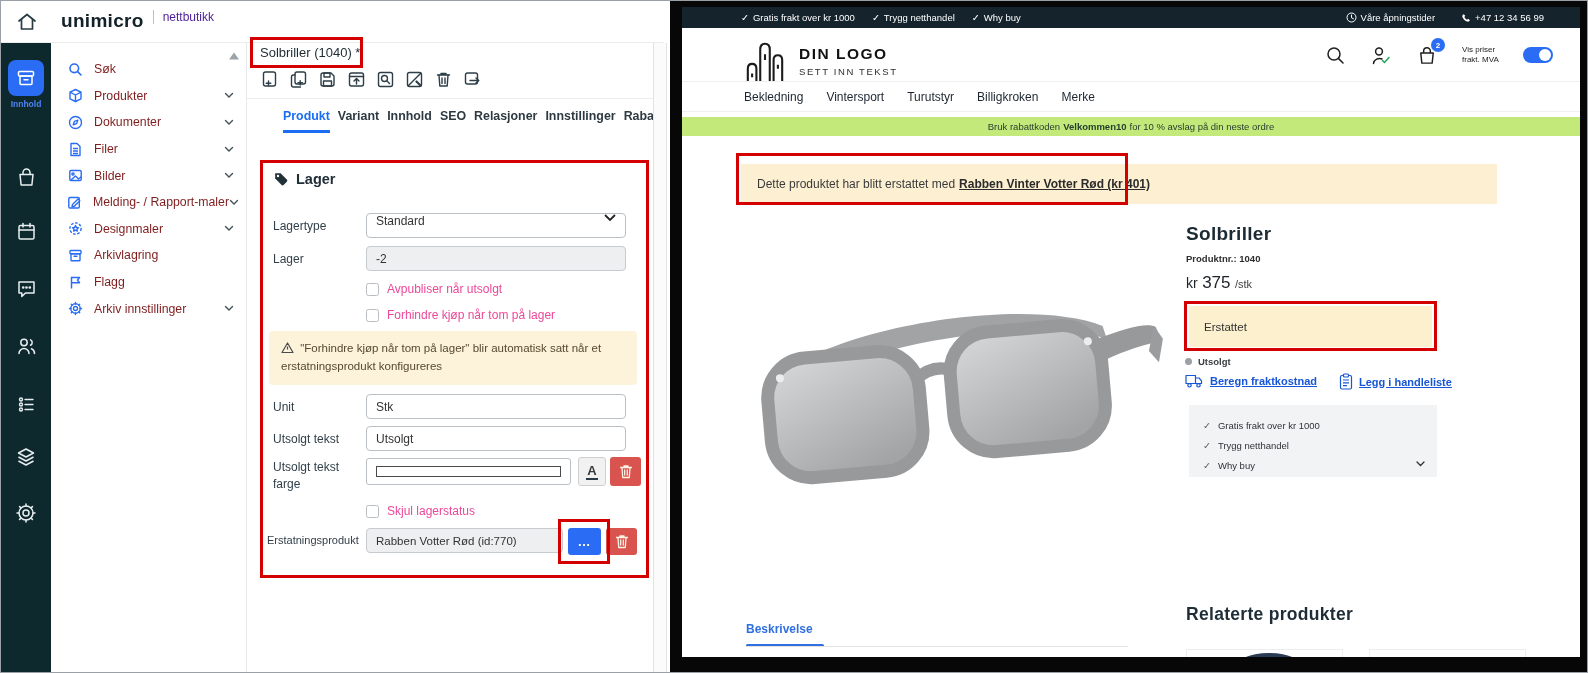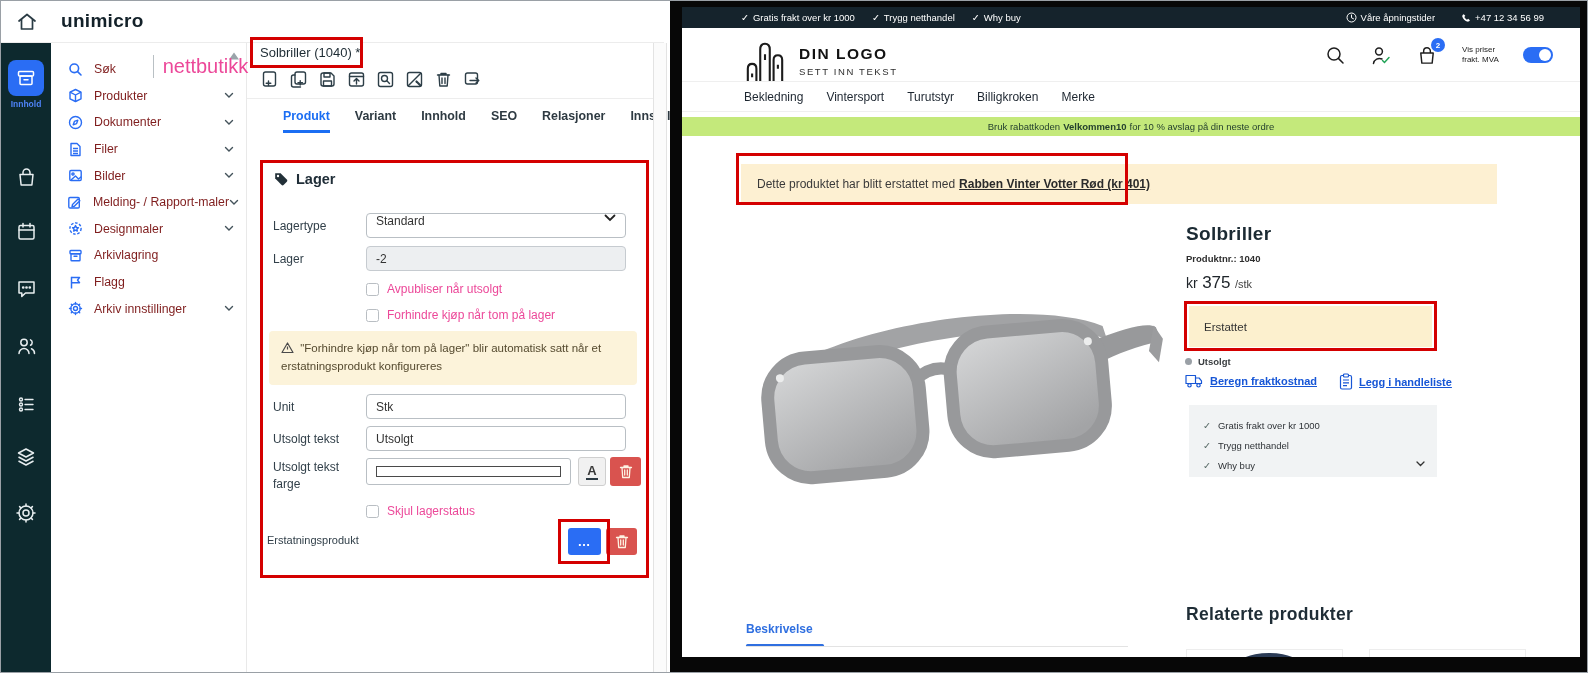--- a/index.html
+++ b/index.html
@@ -6,41 +6,41 @@
   *{box-sizing:border-box;}
   #app{position:relative;width:1588px;height:673px;background:#fff;border:1px solid #9aa0a6;
        font-family:"Liberation Sans",sans-serif;overflow:hidden;}
   svg{display:block;}
   .abs{position:absolute;}
 
   
   .adm-header{position:absolute;left:0;top:0;width:663px;height:42px;background:#fff;border-bottom:1px solid #ececec;z-index:5;}
   .adm-logo{position:absolute;left:60px;top:9px;display:flex;align-items:flex-start;}
   .brand-name{font-size:19px;font-weight:bold;color:#132129;letter-spacing:.3px;}
-  .brand-suffix{font-size:20px;color:#ec4899;margin-left:9px;padding-left:9px;border-left:1px solid #b9c0c4;margin-top:45px;}
+  .brand-suffix{font-size:12px;color:#4c1d95;margin-left:9px;padding-left:9px;border-left:1px solid #b9c0c4;}
 
   .adm-rail{position:absolute;left:0;top:42px;width:50px;height:631px;background:#0d292e;z-index:4;}
   .rail-tile{position:absolute;left:7px;top:17px;width:36px;height:36px;background:#2a6df4;border-radius:8px;
              display:flex;align-items:center;justify-content:center;}
   .rail-active-label{position:absolute;left:0;top:56px;width:50px;text-align:center;font-size:8.5px;color:#4d82f5;font-weight:bold;}
   .rail-item{position:absolute;left:0;width:50px;display:flex;justify-content:center;}
 
   .adm-menu{position:absolute;left:50px;top:42px;width:196px;height:631px;background:#fff;border-right:1px solid #e9e9e9;z-index:4;}
   .menu-collapse{position:absolute;right:6px;top:8px;}
   .menu-list{position:absolute;left:0;top:13px;width:100%;}
   .menu-item{height:26.6px;display:flex;align-items:center;padding:0 12px 0 16px;cursor:pointer;}
   .menu-ic{width:16px;display:flex;justify-content:center;}
   .menu-label{font-size:12.3px;color:#7f1d1d;margin-left:11px;flex:1;white-space:nowrap;}
   .menu-chev{margin-left:auto;}
 
   .adm-title{position:absolute;left:259px;top:44px;font-size:13px;color:#1d2b33;z-index:2;}
   .adm-toolbar{position:absolute;left:257px;top:67px;display:flex;gap:6px;z-index:2;}
   .tool-btn{width:23px;height:23px;display:flex;align-items:center;justify-content:center;background:none;border:none;padding:0;cursor:pointer;}
   .adm-divider{position:absolute;left:246px;top:97px;width:417px;border-top:1px solid #ededed;}
-  .adm-tabs{position:absolute;left:282px;top:108px;display:flex;gap:25px;z-index:2;}
+  .adm-tabs{position:absolute;left:282px;top:108px;display:flex;gap:8px;z-index:2;}
   .tab{font-size:12.4px;font-weight:bold;color:#2e3a42;padding-bottom:7px;cursor:pointer;white-space:nowrap;}
   .tab.active{color:#1b6ef3;border-bottom:3px solid #1b6ef3;}
 
   .f-label{position:absolute;font-size:12px;color:#32404a;}
   .f-input{position:absolute;height:25px;border:1px solid #b9bfc4;border-radius:4px;font-size:12px;color:#333;
            padding:0 9px;font-family:"Liberation Sans",sans-serif;background:#fff;width:260px;}
   .f-input.disabled{background:#edeff1;border-color:#c6cbd0;}
   .f-select{position:absolute;width:260px;height:25px;border:1px solid #b9bfc4;border-radius:4px;background:#fff;
             display:flex;align-items:flex-start;padding:0 9px;font-size:12px;color:#333;cursor:pointer;}
   .f-select .sel-chev{margin-left:auto;}
@@ -488,20 +488,21 @@
         </svg>
     </span>
   </button>
 
   <label class="cb-row" style="left:365px;top:503px;">
     <input type="checkbox" style="border: 1px solid rgb(185, 190, 195);">
     <span class="cb-label">Skjul lagerstatus</span>
   </label>
 
   <span class="f-label" style="left:266px;top:533px;font-size:11px;">Erstatningsprodukt</span>
+  <input class="f-input disabled" style="left: 365px; top: 527px; width: 197px; font-size: 11.5px;" value="Rabben Votter Rød (id:770)">
   <button class="mini-btn btn-blue" style="left:567px;top:527px;width:33px;height:27px;">
     <span>…</span>
   </button>
   <button class="mini-btn btn-red" style="left:605px;top:527px;width:31px;height:27px;">
     <span>
       <svg width="14" height="15" viewBox="0 0 14 15" fill="none" stroke="#fdf3e3" stroke-width="1.3" stroke-linecap="round" stroke-linejoin="round">
           <path d="M1.5 3.5 h11 M5 3.5 V2 h4 v1.5"></path>
           <path d="M3 3.5 l.7 10 h6.6 l.7 -10"></path>
           <path d="M5.7 6 v5 M8.3 6 v5"></path>
         </svg>

